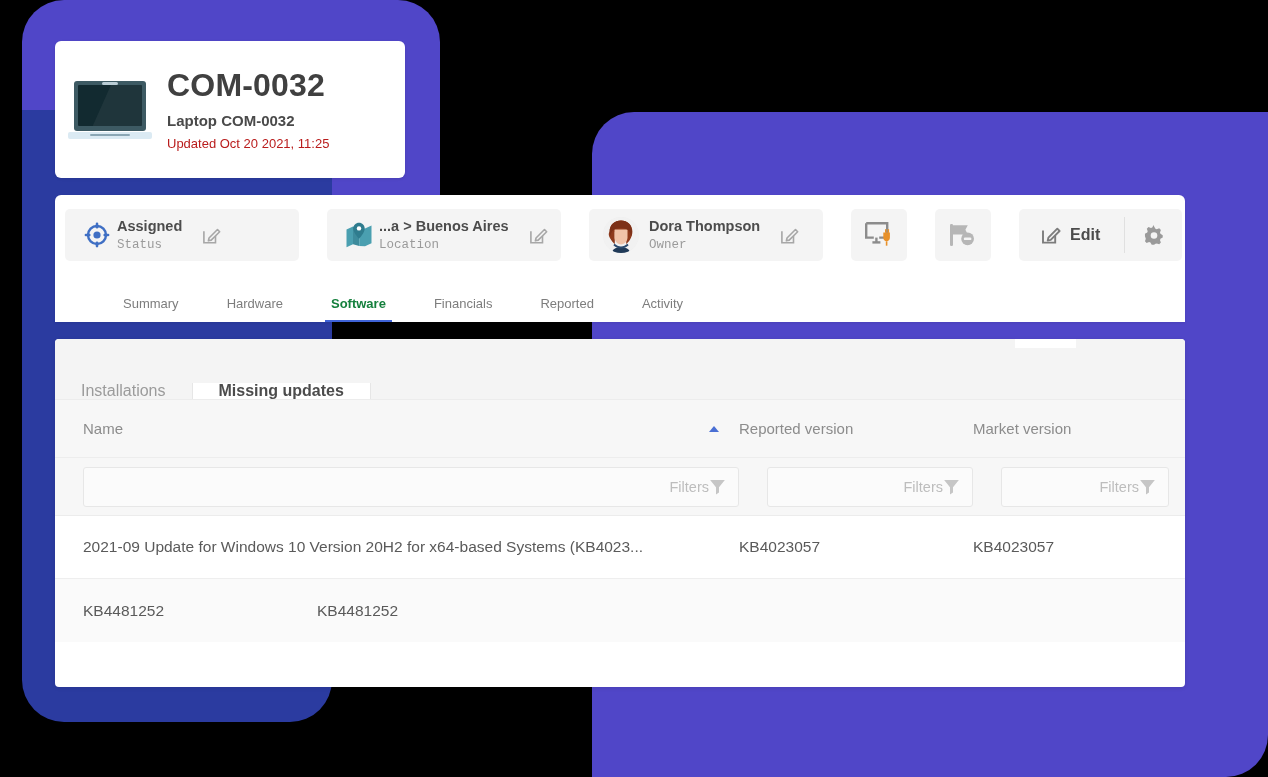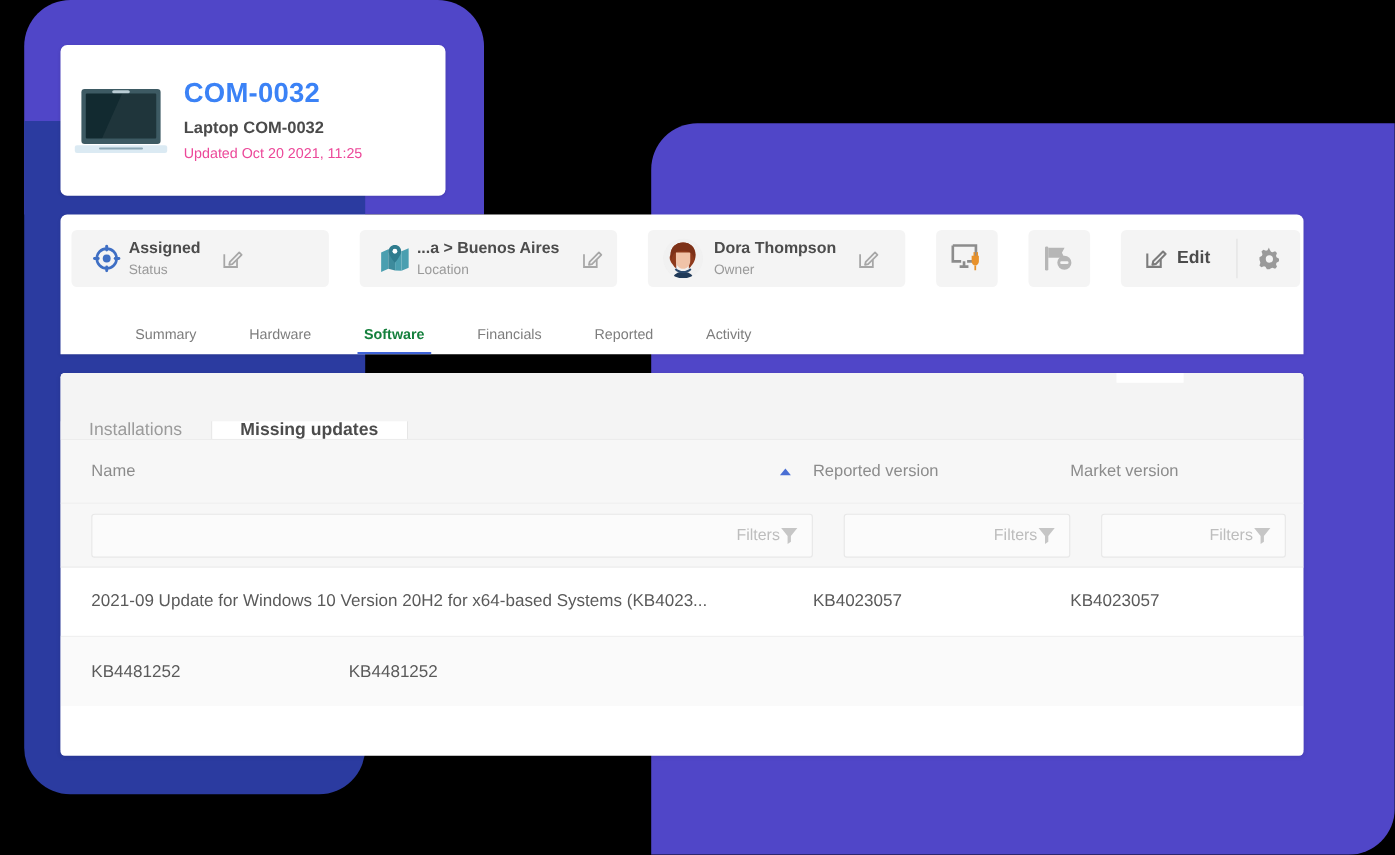--- a/index.html
+++ b/index.html
@@ -58,40 +58,40 @@
   }
   .laptop .base{
     position:absolute;left:0;bottom:0;width:84px;height:7px;
     background:#dbeaf3;border-radius:2px;
   }
   .laptop .notch{
     position:absolute;left:22px;bottom:2.5px;width:40px;height:2.5px;
     background:#8aa6b4;border-radius:2px;
   }
   .head-text{padding-left:2px;}
-  .head-title{font-size:25px;font-weight:bold;color:#3b82f6;letter-spacing:.2px;line-height:1.1;}
+  .head-title{font-size:32px;font-weight:bold;color:#404040;letter-spacing:.2px;line-height:1.1;}
   .head-sub{font-size:15px;font-weight:bold;color:#4a4a4a;margin-top:9px;}
-  .head-upd{font-size:13px;color:#ec4899;margin-top:7px;}
+  .head-upd{font-size:13px;color:#b91c1c;margin-top:7px;}
 
   
   .toolbar-panel{
     position:absolute;left:55px;top:195px;width:1130px;height:127px;
     background:#ffffff;border-radius:6px 6px 0 0;
     box-shadow:0 1px 3px rgba(0,0,0,.08);
   }
   .chips{position:absolute;left:10px;top:14px;display:flex;gap:0;}
   .chip{
     height:52px;background:#f4f4f4;border-radius:5px;
     display:flex;align-items:center;padding:0 10px 0 14px;margin-right:28px;
     box-sizing:border-box;
   }
   .chip-ico{width:36px;display:flex;align-items:center;justify-content:center;}
   .chip-txt{display:flex;flex-direction:column;justify-content:center;margin-left:2px;}
   .chip-val{font-size:14.5px;font-weight:bold;color:#4c4c4c;line-height:1.25;white-space:nowrap;}
-  .chip-lbl{font-size:12.5px;color:#9a9a9a;line-height:1.3;margin-top:2px;}
+  .chip-lbl{font-size:12.5px;color:#9a9a9a;line-height:1.3;margin-top:2px;font-family:Liberation Mono, monospace;}
   .chip-edit{margin-left:20px;opacity:.75;}
   .chip-status{width:234px;}
   .chip-loc{width:234px;}
   .chip-owner{width:234px;}
   .avatar{
     width:36px;height:36px;border-radius:50%;overflow:hidden;background:#efefef;
     position:relative;flex:0 0 36px;
   }
   .sq-btn{
     width:56px;height:52px;background:#f4f4f4;border-radius:5px;

